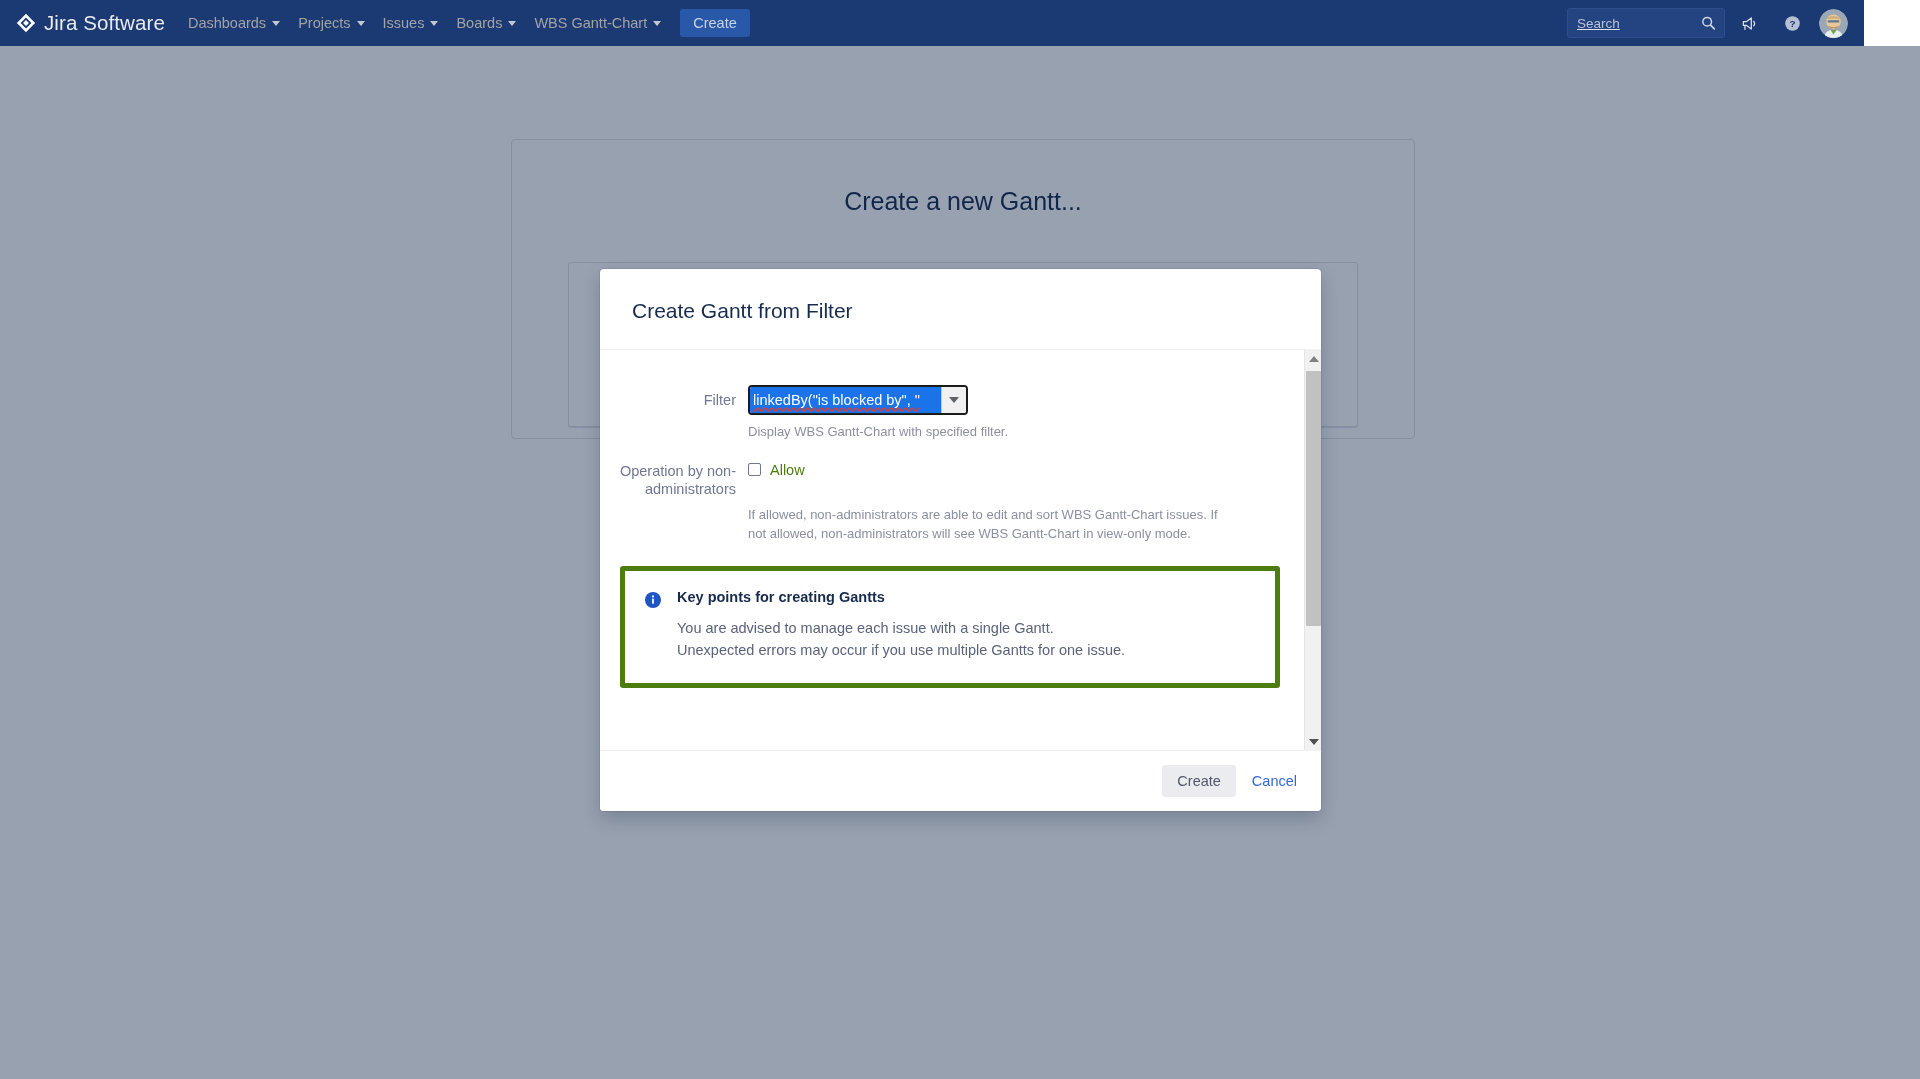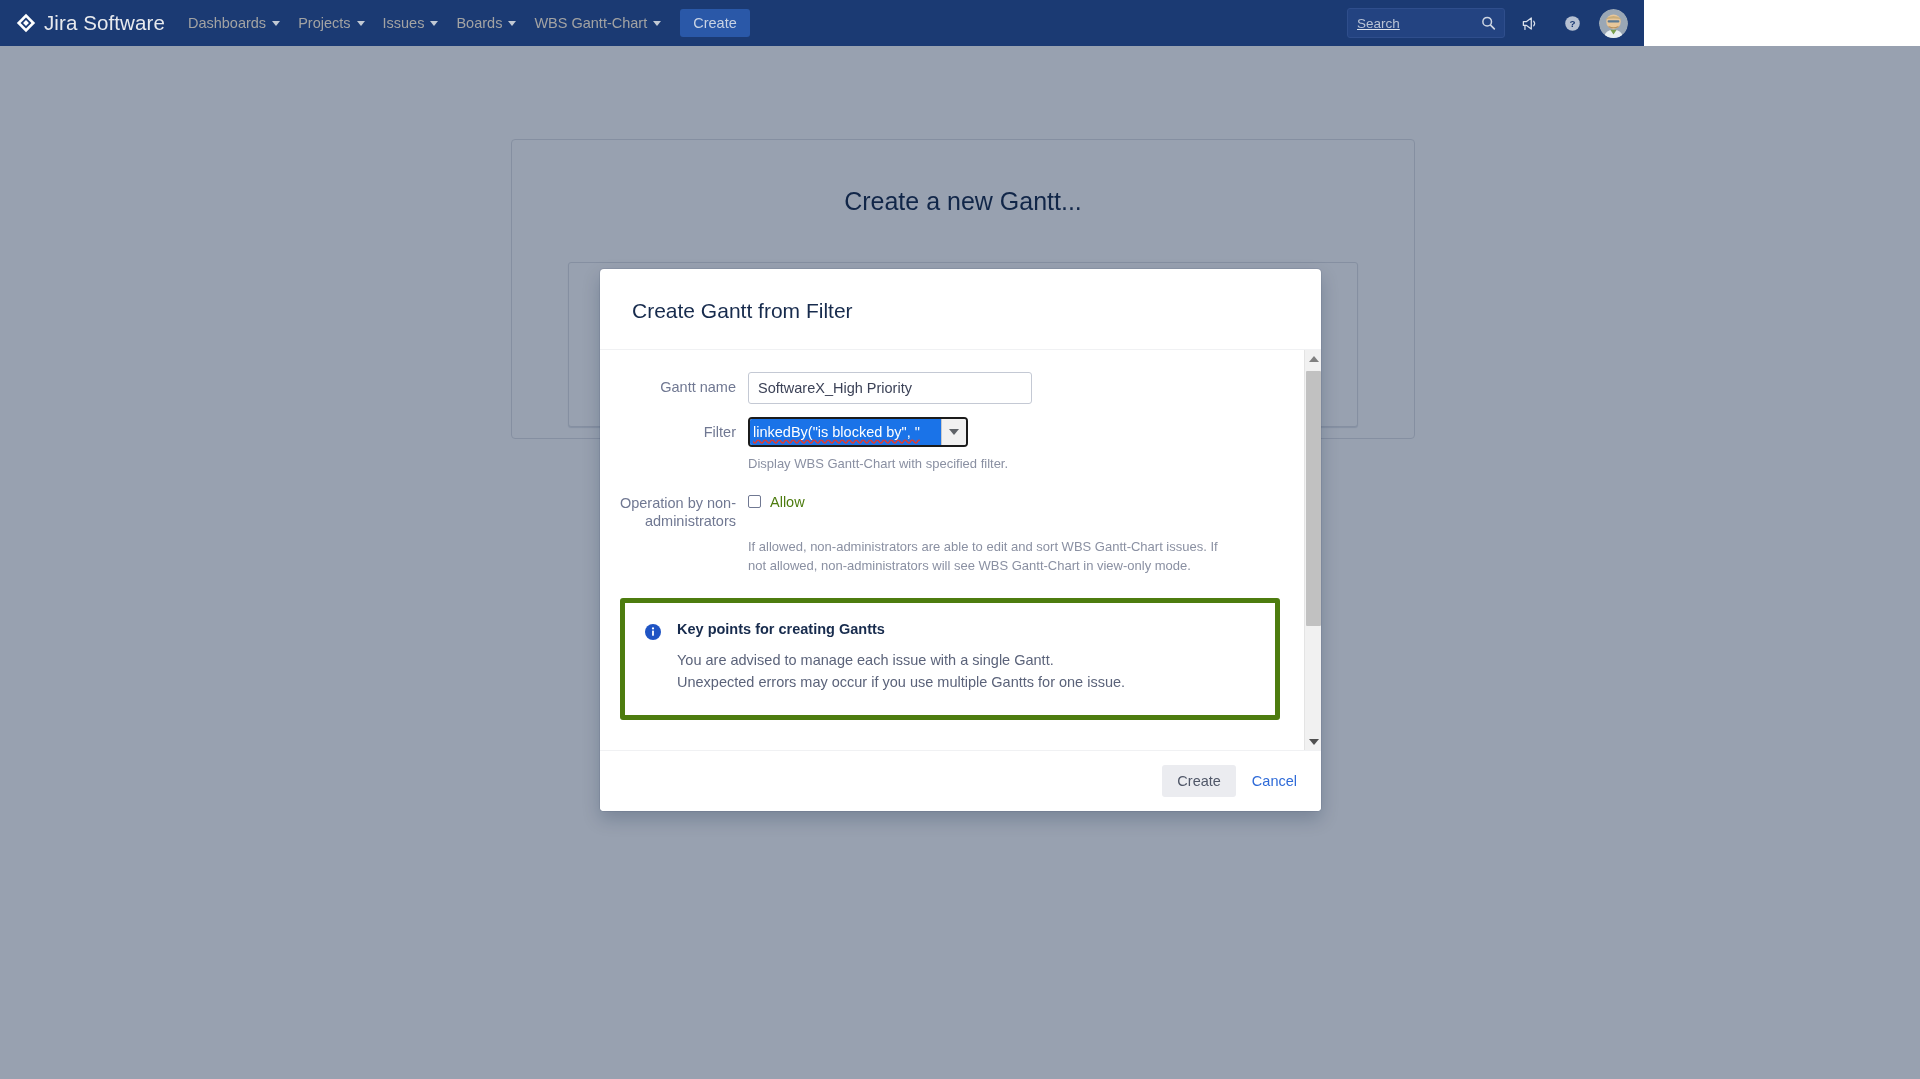--- a/index.html
+++ b/index.html
@@ -7,21 +7,21 @@
     margin: 0; padding: 0;
     width: 1920px; height: 1079px;
     overflow: hidden;
     font-family: "Liberation Sans", sans-serif;
     background: #fff;
   }
 
   
   .navbar {
     position: absolute; top: 0; left: 0;
-    width: 1644px; height: 46px;
+    width: 1864px; height: 46px;
     background: #1b3a73;
     display: flex; align-items: center;
     z-index: 5;
   }
   .brand {
     display: flex; align-items: center;
     margin-left: 16px; margin-right: 14px;
     height: 46px;
   }
   .brand-diamond {
@@ -441,26 +441,20 @@
 <div class="blanket"></div>
 
 <div class="modal">
 
   <div class="modal-header">
     <h2 class="modal-title">Create Gantt from Filter</h2>
   </div>
 
   <div class="modal-body">
 
-    <div class="form-row">
-      <div class="form-label">Gantt name</div>
-      <div class="form-field">
-        <input class="text-input" type="text" value="SoftwareX_High Priority" style="">
-      </div>
-    </div>
 
     <div class="form-row" style="margin-top:13px;">
       <div class="form-label">Filter</div>
       <div class="form-field">
         <div class="select-wrap">
           <div class="select-text">linkedBy("is blocked by", "</div>
           <div class="select-arrow">
               <i></i>
             </div>
         </div>

